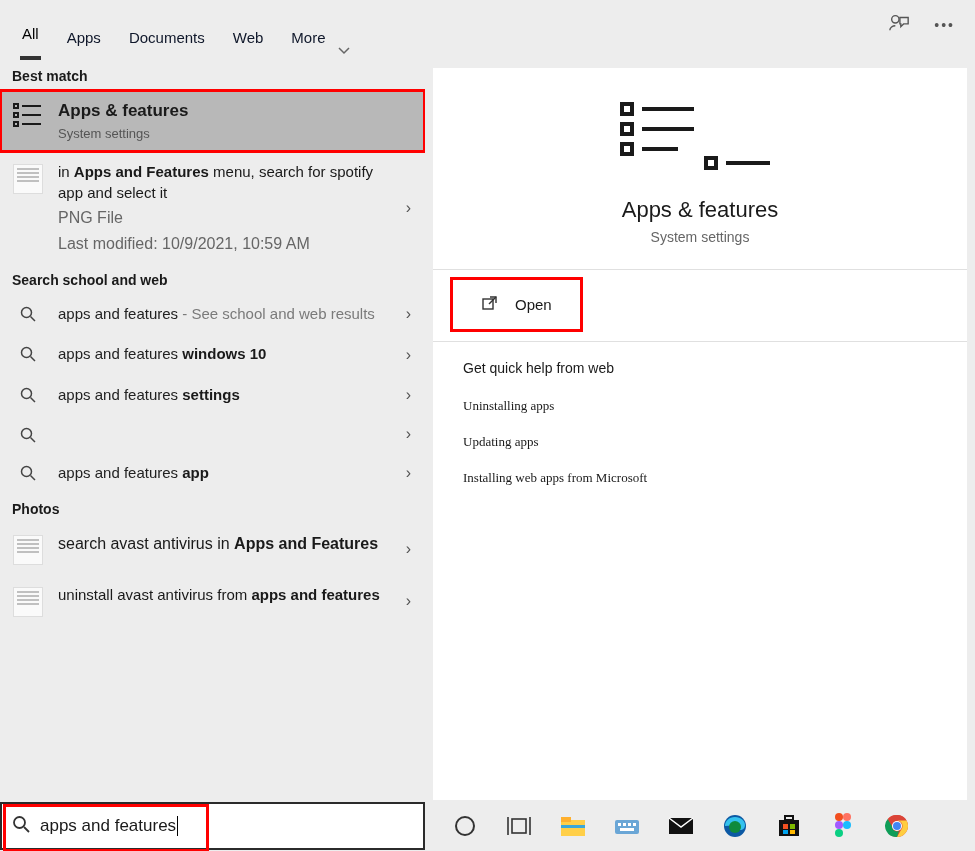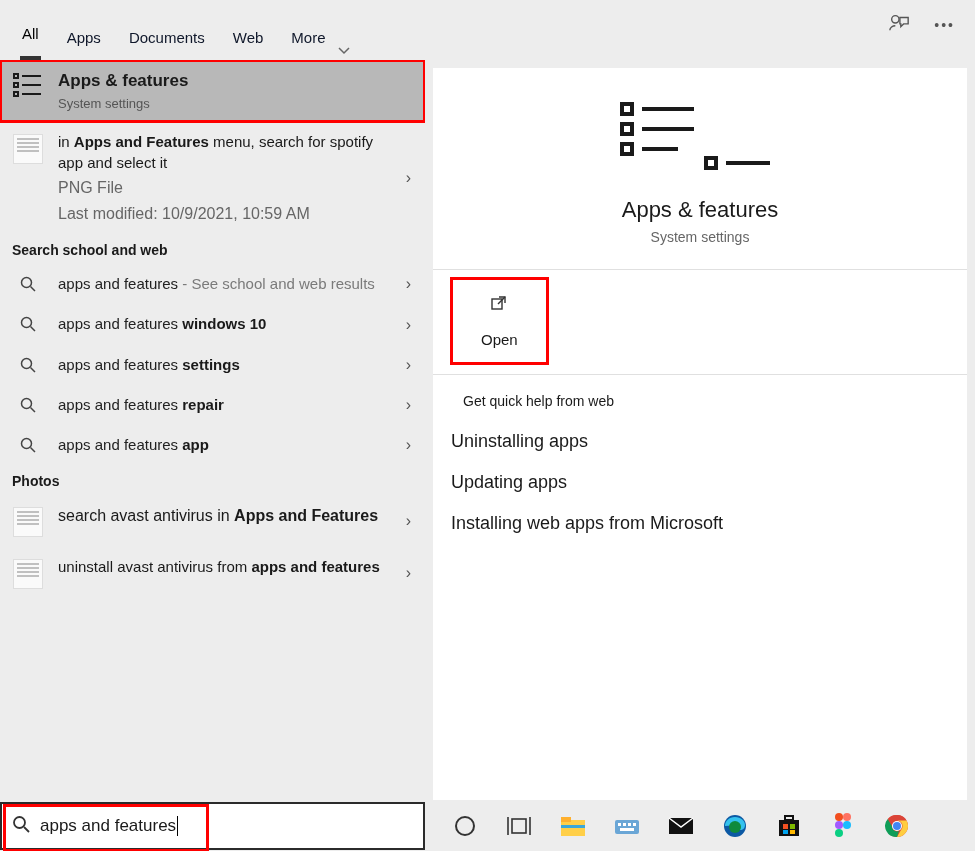--- a/index.html
+++ b/index.html
@@ -112,29 +112,28 @@
     padding: 30px 20px 24px 20px;
   }
   .hero-title { font-size:22px; margin-top:20px; }
   .hero-sub { color:#666; font-size:14px; margin-top:6px; }
   .divider { height:1px; background:#e0e0e0; margin: 0 0 0 0; }
   .open-row {
     display:flex; align-items:center; gap:16px;
     padding: 14px 28px;
     font-size:15px;
     cursor:pointer;
-    flex-direction:column;
   }
   .open-row-wrap {
      outline: 3px solid #ff0000;
      display:inline-flex;
      margin: 10px 0 12px 20px;
   }
   .quick-title { font-weight:400; padding: 18px 30px 12px 30px; }
-  .quick-link { padding: 10px 18px; font-size:18px; cursor:pointer; }
+  .quick-link { padding: 10px 30px; font-size:13px; cursor:pointer;font-family:Liberation Serif, serif; }
   .taskbar {
     position:absolute;
     left:0; right:0; bottom:0;
     height: 50px;
     display:flex;
     align-items:center;
   }
   .search-box {
     width: 425px;
     height: 48px;
@@ -204,20 +203,21 @@
         <path d="M13 6h9v7h-5l-3 3v-3h-1z"></path>
       </svg>
     </span>
     <span style="letter-spacing:2px;color:#555;">•••</span>
   </div>
 </div>
 
 <div class="content">
   <div class="left-pane">
 
+    <div class="group-header">Best match</div>
 
     <div class="result selected redbox">
       <div class="icon-slot">
         <svg width="30" height="26" viewBox="0 0 30 26" stroke="#1a1a1a" stroke-width="2" fill="none">
           <rect x="1" y="2" width="4" height="4"></rect>
             <line x1="9" y1="4" x2="28" y2="4"></line>
           <rect x="1" y="11" width="4" height="4"></rect>
             <line x1="9" y1="13" x2="28" y2="13"></line>
           <rect x="1" y="20" width="4" height="4"></rect>
             <line x1="9" y1="22" x2="28" y2="22"></line>
@@ -283,21 +283,20 @@
       <span class="chev">›</span>
     </div>
 
     <div class="result suggest">
       <div class="icon-slot search-icon-sm">
         <svg viewBox="0 0 16 16" stroke="#444" stroke-width="1.5" fill="none">
             <circle cx="6.5" cy="6.5" r="5"></circle>
             <line x1="10.5" y1="10.5" x2="15" y2="15"></line>
           </svg>
       </div>
-      <div class="text"><span class="main">apps and features </span><b>repair</b></div>
       <span class="chev">›</span>
     </div>
 
     <div class="result suggest">
       <div class="icon-slot search-icon-sm">
         <svg viewBox="0 0 16 16" stroke="#444" stroke-width="1.5" fill="none">
             <circle cx="6.5" cy="6.5" r="5"></circle>
             <line x1="10.5" y1="10.5" x2="15" y2="15"></line>
           </svg>
       </div>

